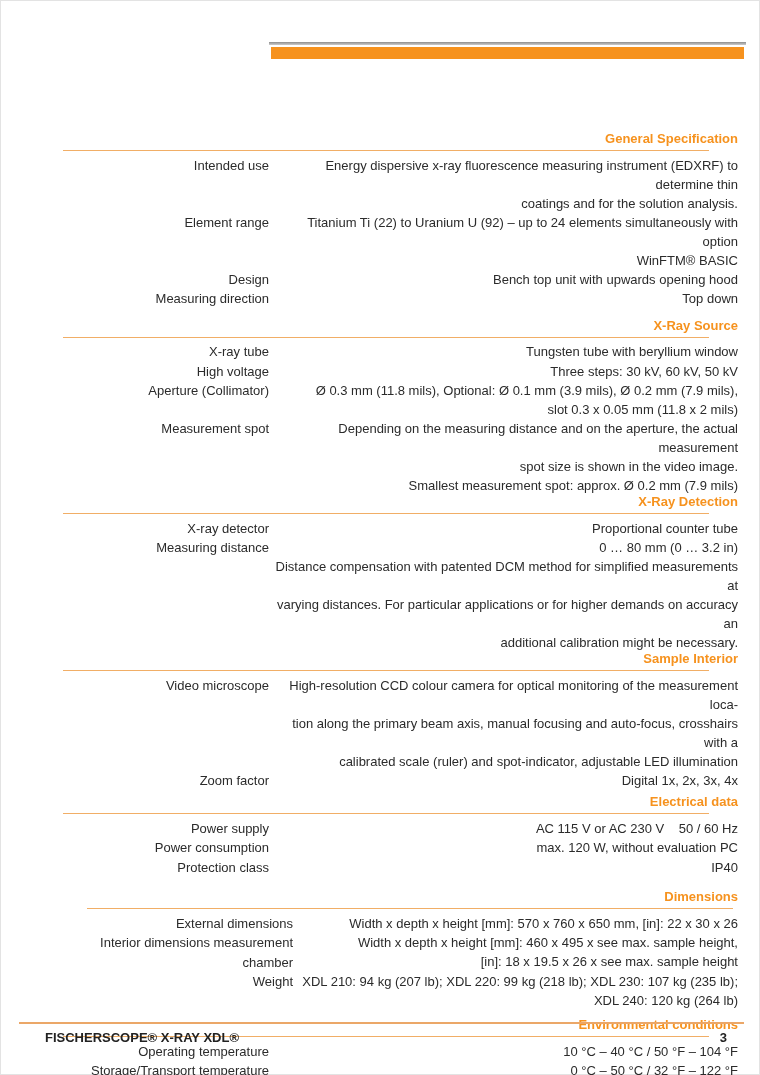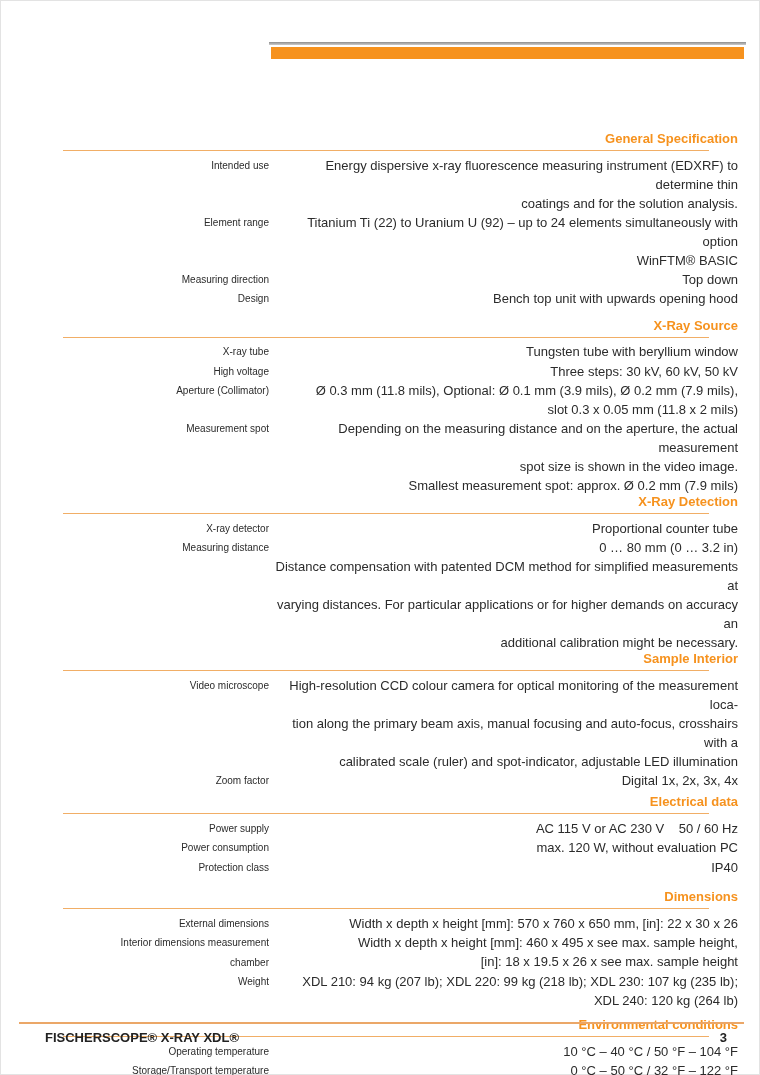--- a/index.html
+++ b/index.html
@@ -29,37 +29,37 @@
   }
   
   .content{
     position:absolute;left:62px;top:131px;width:675px;
   }
   .spec-section{margin:0;}
   .content section:nth-of-type(2){margin-top:10px;}
   .content section:nth-of-type(3){margin-top:0px;}
   .content section:nth-of-type(4){margin-top:0px;}
   .content section:nth-of-type(5){margin-top:5px;}
-  .content section:nth-of-type(6){margin-top:13px;}
+  .content section:nth-of-type(6){margin-top:13px;margin-left:24px;}
   .content section:nth-of-type(7){margin-top:8px;}
   .section-title{
     margin:0;padding:0;
     font-size:13px;line-height:14px;font-weight:bold;
     color:#F6921E;
     letter-spacing:0px;
   }
   .section-rule{
     border:0;border-top:1.5px solid #F1AE66;
     margin:4px 0 4.5px 0;
     width:646px;
   }
   .spec-row{display:flex;align-items:flex-start;}
   .spec-label{
     flex:0 0 206px;
-    font-size:10px;line-height:19.5px;
+    font-size:13px;line-height:19.5px;
     white-space:pre-line;
   }
   .spec-value{
     flex:1 1 auto;
     font-size:13px;line-height:19px;
     white-space:pre-line;
   }
   
   .footer-line{
     position:absolute;left:18px;top:1021px;width:725px;height:2px;
@@ -90,27 +90,27 @@
 coatings and for the solution analysis.</div>
   </div>
 
   <div class="spec-row">
     <div class="spec-label">Element range</div>
     <div class="spec-value">Titanium Ti (22) to Uranium U (92) – up to 24 elements simultaneously with option
 WinFTM® BASIC</div>
   </div>
 
   <div class="spec-row">
+    <div class="spec-label">Design</div>
+    <div class="spec-value">Bench top unit with upwards opening hood</div>
+  </div>
+
+  <div class="spec-row">
     <div class="spec-label">Measuring direction</div>
     <div class="spec-value">Top down</div>
-  </div>
-
-  <div class="spec-row">
-    <div class="spec-label">Design</div>
-    <div class="spec-value">Bench top unit with upwards opening hood</div>
   </div>
 </div>
   </section>
 
   <section class="spec-section">
     <h2 class="section-title">X-Ray Source</h2>
     <div class="section-rule"></div>
     <div class="rows">
   <div class="spec-row">
     <div class="spec-label">X-ray tube</div>

